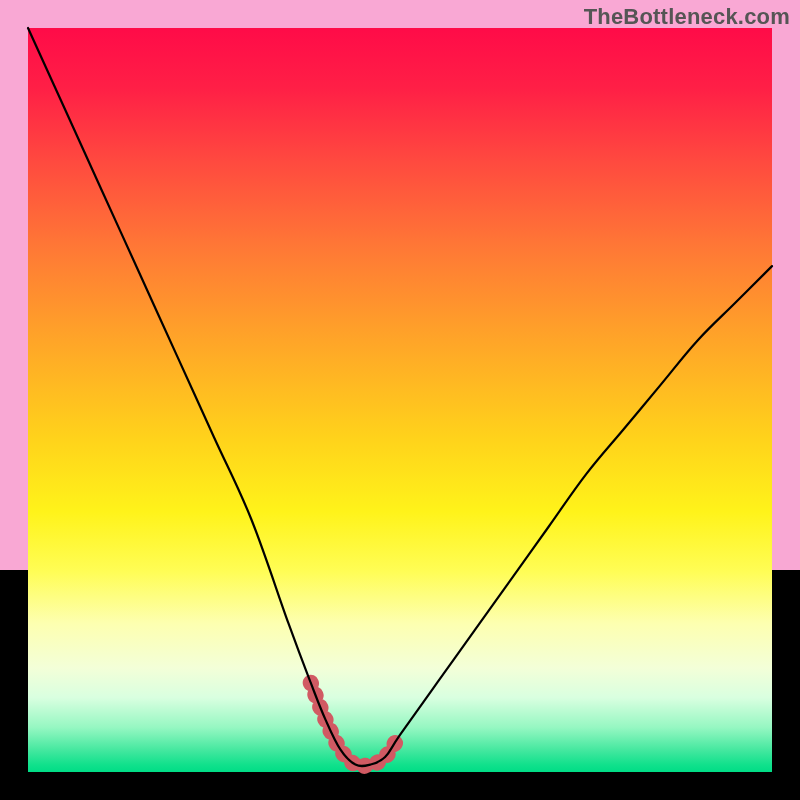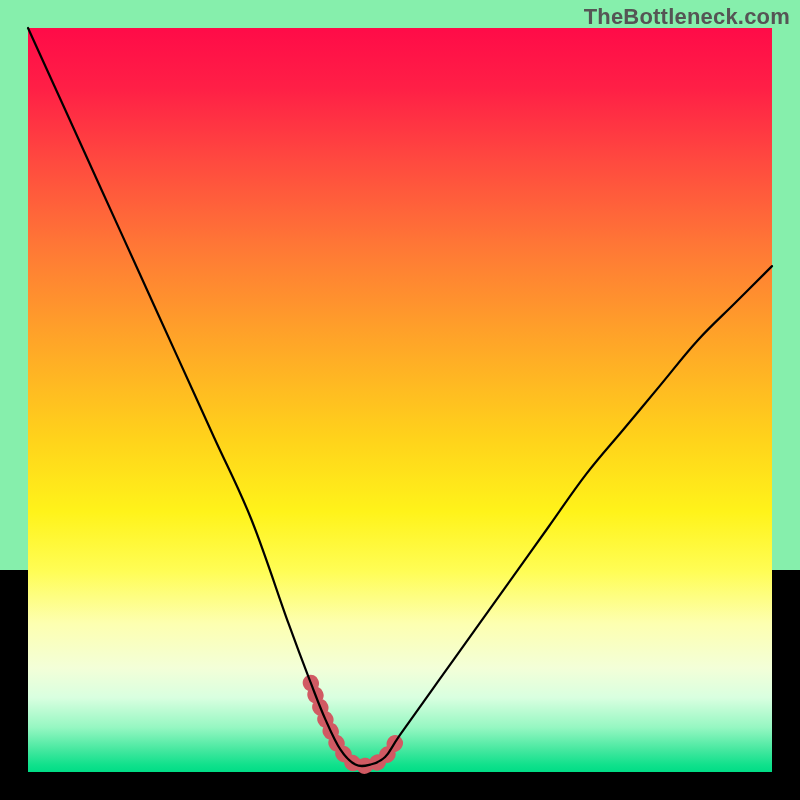--- a/index.html
+++ b/index.html
@@ -1,21 +1,21 @@
 <!DOCTYPE html>
 <html><head>
 <meta charset="utf-8">
 <style>
   * { margin: 0; padding: 0; box-sizing: border-box; }
   html, body { width: 800px; height: 800px; overflow: hidden; background: #000; }
   .frame {
     position: relative;
     width: 800px;
     height: 570px;
-    background: #86efac;
+    background: #f9a8d4;
   }
   .plot-area {
     position: absolute;
     left: 28px;
     top: 28px;
     width: 744px;
     height: 744px;
     background: linear-gradient(to bottom,
       #ff0b48 0%,
       #ff1f46 8%,

